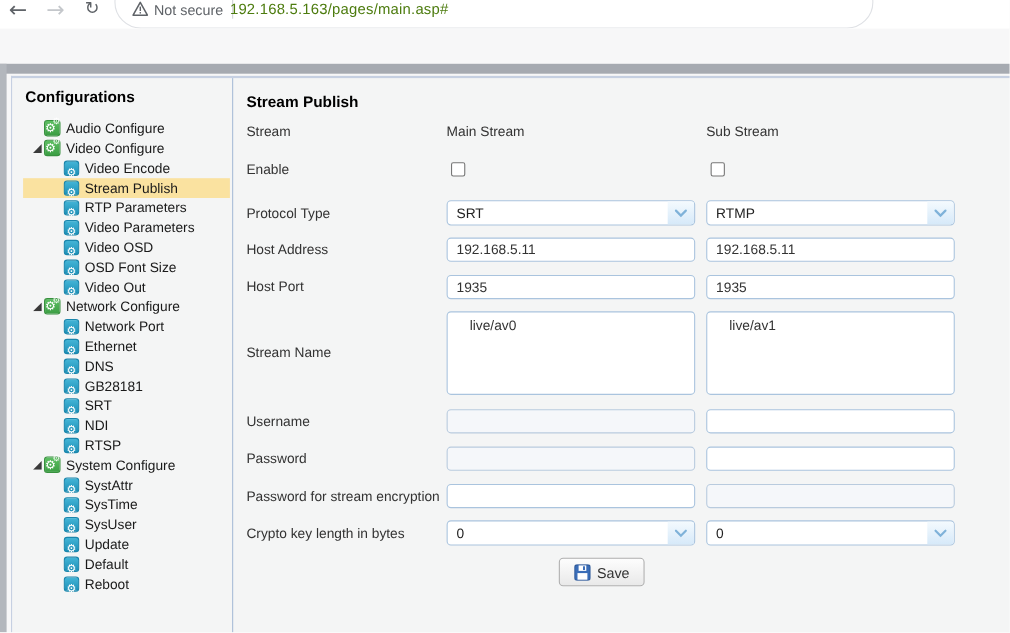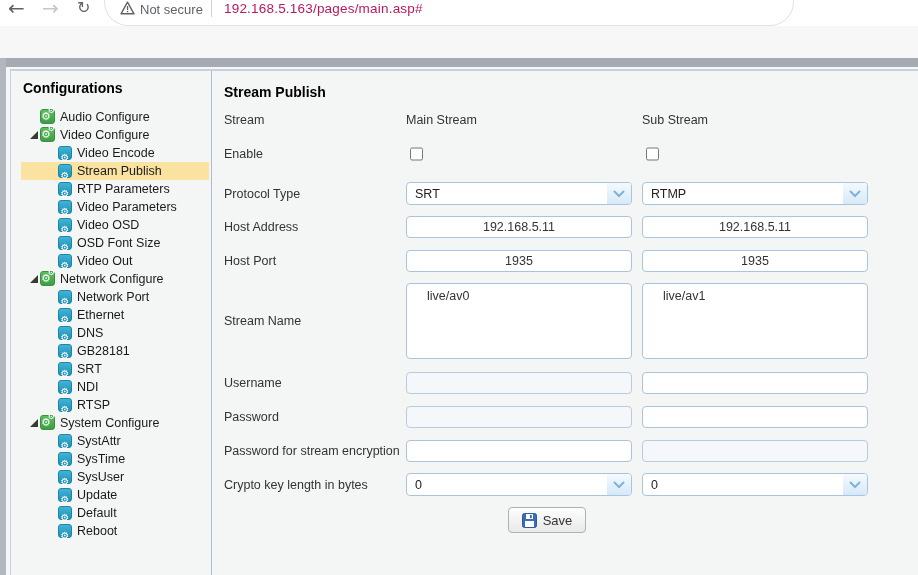--- a/index.html
+++ b/index.html
@@ -20,21 +20,21 @@
     position:absolute; left:104px; top:-22px; width:690px; height:48px;
     border:1px solid #dfe1e5; border-radius:24px; background:#fff;
   }
   .nav-glyph { position:absolute; color:#5f6368; font-family:"DejaVu Sans",sans-serif; cursor:default; }
   .nav-back    { left:8px;  top:-4px; font-size:20px; }
   .nav-forward { left:42px; top:-4px; font-size:20px; color:#c4c7cb; }
   .nav-refresh { left:77px; top:-2px; font-size:16px; }
   .warn-icon { position:absolute; left:120px; top:1px; }
   .sec-label { position:absolute; left:140px; top:2px; font-size:13px; color:#5f6368; }
   .omni-sep  { position:absolute; left:211px; top:0px; width:1px; height:17px; background:#d0d3d6; }
-  .omni-url  { position:absolute; left:224px; top:1px; font-size:13.5px; color:#be185d; letter-spacing:0.2px; }
+  .omni-url  { position:absolute; left:209px; top:1px; font-size:13.5px; color:#4d7c0f; letter-spacing:0.2px; }
 
   
   .top-gray-bar { position:absolute; left:0; top:58px; width:918px; height:9px; background:#a6aab1; }
   .left-strip   { position:absolute; left:0; top:58px; width:6px; bottom:0; background:#b3b7bd; }
 
   .panel {
     position:absolute; left:10px; top:69px; right:0; bottom:0;
     background:#f4f5f5;
     border-top:2px solid #c6d0e2; border-left:1px solid #c6d0e2;
   }
@@ -73,21 +73,21 @@
   .main-title { position:absolute; left:13px; top:13px; font-size:14px; font-weight:bold; color:#000; }
   .frow { position:absolute; left:0; right:0; }
   .flbl { position:absolute; left:13px; top:50%; transform:translateY(-50%); font-size:12.5px; color:#333; white-space:nowrap; }
   .cell-main { position:absolute; left:195px; width:226px; top:0; height:100%; }
   .cell-sub  { position:absolute; left:431px; width:226px; top:0; height:100%; }
   .col-head { position:absolute; top:50%; transform:translateY(-50%); width:100%; text-align:left; font-size:12.5px; color:#333; }
 
   .txt-input {
     width:100%; height:100%; border:1px solid #aac4de; border-radius:4px;
     background:#fff; font-family:"Liberation Sans",sans-serif; font-size:12.5px;
-    color:#333; padding:0 8px; outline:none;text-align:center;
+    color:#333; padding:0 8px; outline:none;
   }
   .txt-input:disabled { background:#f5f7fa; border-color:#b9cbde; }
   .txt-area {
     width:100%; height:100%; border:1px solid #aac4de; border-radius:4px;
     background:#fff; font-family:"Liberation Sans",sans-serif; font-size:12.5px;
     color:#333; padding:5px 20px; outline:none; resize:none;
   }
   .sel {
     position:relative; width:100%; height:100%;
     border:1px solid #aac4de; border-radius:4px; background:#fff;

